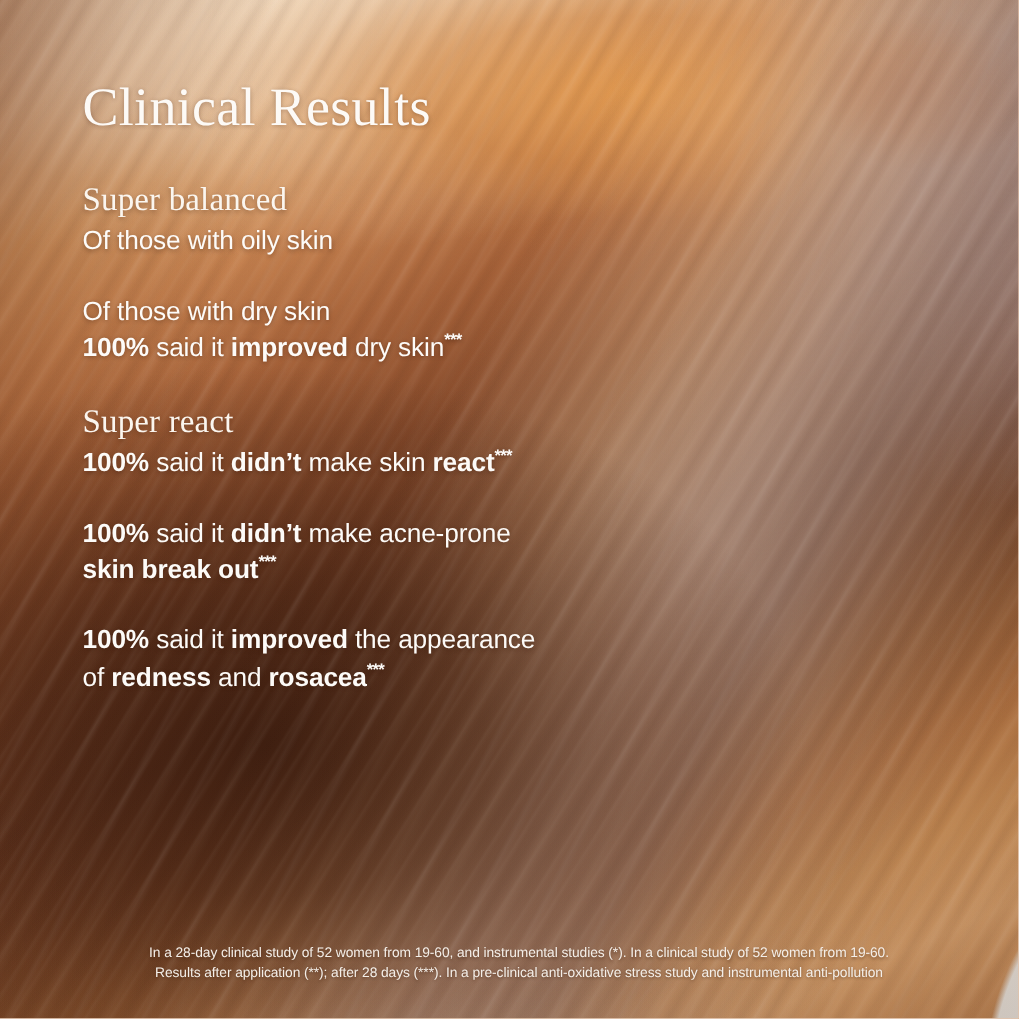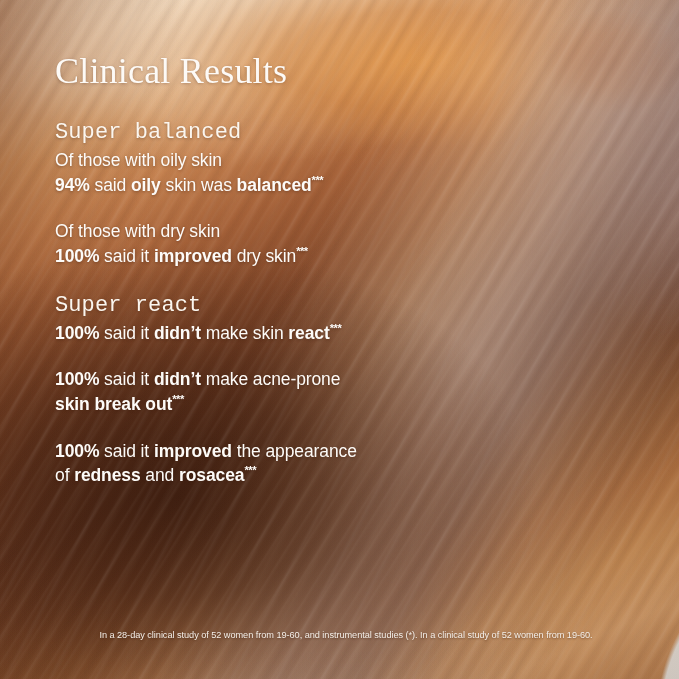--- a/index.html
+++ b/index.html
@@ -224,21 +224,21 @@
     left: 55px;
     top: 118px;
     width: 560px;
   }
 
   .block {
     margin-bottom: 22px;
   }
 
   .block-heading {
-    font-family: Liberation Mono, monospace;
+    font-family: Liberation Serif, serif;
     font-size: 22px;
     line-height: 1.32;
     font-weight: 400;
     color: #fbf6ef;
     letter-spacing: 0.1px;
     text-shadow: 0 1px 3px rgba(60,28,12,0.35);
     margin-bottom: 1px;
   }
 
   .line {
@@ -302,21 +302,20 @@
   <div class="bg-layer bg-vignette"></div>
 
   <div class="content">
 
     <div class="page-title">Clinical Results</div>
 
     <div class="blocks" id="blocks">
         <div class="block">
           <div class="block-heading">Super balanced</div>
           <div class="line"><span>Of those with oily skin</span></div>
-          <div class="line"><b>94%</b><span> said </span><b>oily</b><span> skin was </span><b>balanced</b><sup>***</sup></div>
         </div>
         <div class="block">
           <div class="line"><span>Of those with dry skin</span></div>
           <div class="line"><b>100%</b><span> said it </span><b>improved</b><span> dry skin</span><sup>***</sup></div>
         </div>
         <div class="block">
           <div class="block-heading">Super react</div>
           <div class="line"><b>100%</b><span> said it </span><b>didn’t</b><span> make skin </span><b>react</b><sup>***</sup></div>
         </div>
         <div class="block standalone">
@@ -324,16 +323,17 @@
           <div class="line"><b>skin break out</b><sup>***</sup></div>
         </div>
         <div class="block standalone">
           <div class="line"><b>100%</b><span> said it </span><b>improved</b><span> the appearance</span></div>
           <div class="line"><span>of </span><b>redness</b><span> and </span><b>rosacea</b><sup>***</sup></div>
         </div>
       </div>
 
     <div class="footnote">
       <div>In a 28-day clinical study of 52 women from 19-60, and instrumental studies (*). In a clinical study of 52 women from 19-60.</div>
+      <div>Results after application (**); after 28 days (***). In a pre-clinical anti-oxidative stress study and instrumental anti-pollution</div>
     </div>
 
   </div>
 </div>
 
 </body></html>

